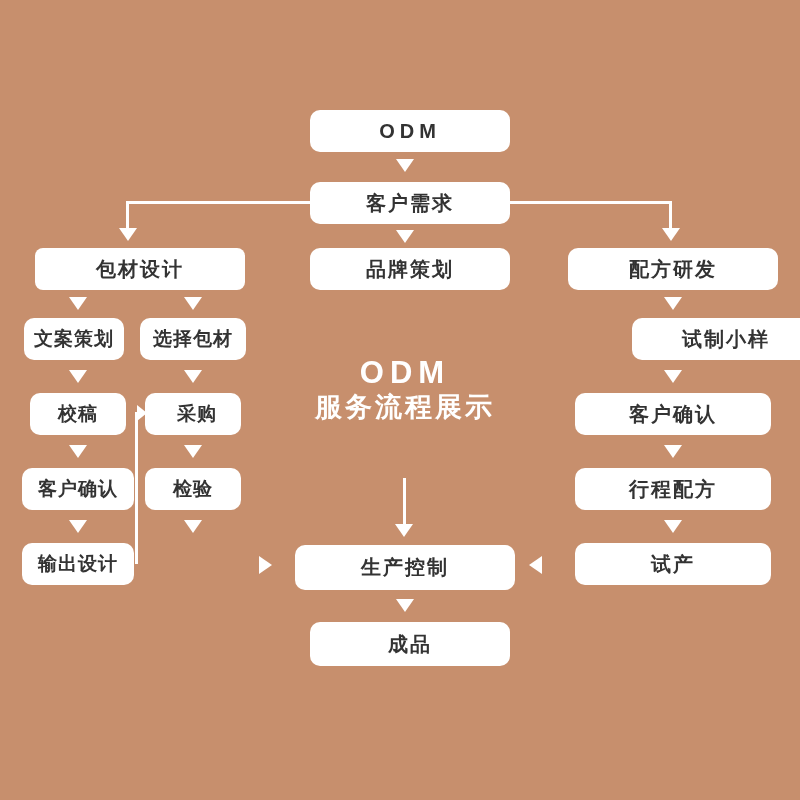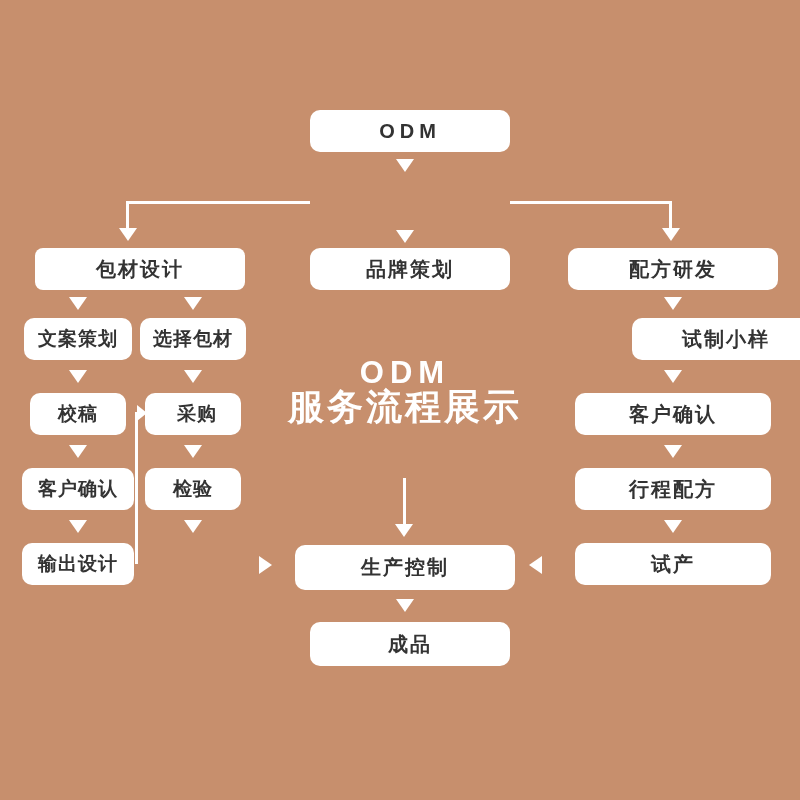--- a/index.html
+++ b/index.html
@@ -43,50 +43,51 @@
     border-right:13px solid #ffffff;
   }
   .center-title{
     position:absolute;
     left:255px;top:356px;width:300px;
     text-align:center;
     color:#ffffff;
     font-weight:bold;
   }
   .center-title .t1{font-size:31px;letter-spacing:6px;line-height:34px;}
-  .center-title .t2{font-size:36px;letter-spacing:3px;line-height:34px;}
+  .center-title .t2{font-size:27px;letter-spacing:3px;line-height:34px;}
 </style>
 </head>
 <body>
 
 <div class="canvas">
 
   <div class="node odm" style="left:310px;top:110px;width:200px;height:42px;">ODM</div>
 
   <div class="arr-down" style="left:396px;top:159px;"></div>
 
+  <div class="node" style="left:310px;top:182px;width:200px;height:42px;">客户需求</div>
 
   <div class="arr-down" style="left:396px;top:230px;"></div>
 
   <div class="node" style="left:310px;top:248px;width:200px;height:42px;">品牌策划</div>
 
   <div class="hline" style="left:126px;top:201px;width:184px;height:3px;"></div>
   <div class="vline" style="left:126px;top:201px;width:3px;height:28px;"></div>
   <div class="arr-down" style="left:119px;top:228px;"></div>
 
   <div class="hline" style="left:510px;top:201px;width:162px;height:3px;"></div>
   <div class="vline" style="left:669px;top:201px;width:3px;height:28px;"></div>
   <div class="arr-down" style="left:662px;top:228px;"></div>
 
   <div class="node" style="left:35px;top:248px;width:210px;height:42px;border-radius:8px;">包材设计</div>
 
   <div class="arr-down" style="left:69px;top:297px;"></div>
   <div class="arr-down" style="left:184px;top:297px;"></div>
 
-  <div class="node small" style="left:24px;top:318px;width:108px;height:42px;">文案策划</div>
+  <div class="node small" style="left:24px;top:318px;width:100px;height:42px;">文案策划</div>
   <div class="node small" style="left:140px;top:318px;width:106px;height:42px;">选择包材</div>
 
   <div class="arr-down" style="left:69px;top:370px;"></div>
   <div class="arr-down" style="left:184px;top:370px;"></div>
 
   <div class="node small" style="left:30px;top:393px;width:96px;height:42px;">校稿</div>
   <div class="node small" style="left:145px;top:393px;width:96px;height:42px;padding-left:8px;">采购</div>
 
   <div class="arr-down" style="left:69px;top:445px;"></div>
   <div class="arr-down" style="left:184px;top:445px;"></div>

